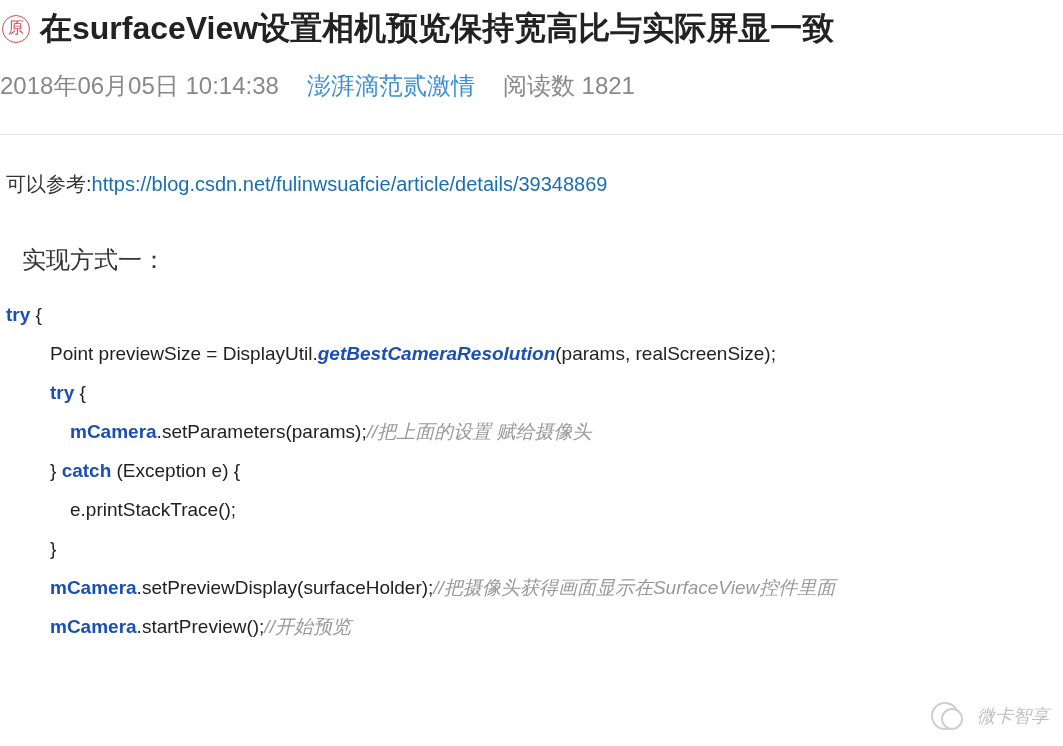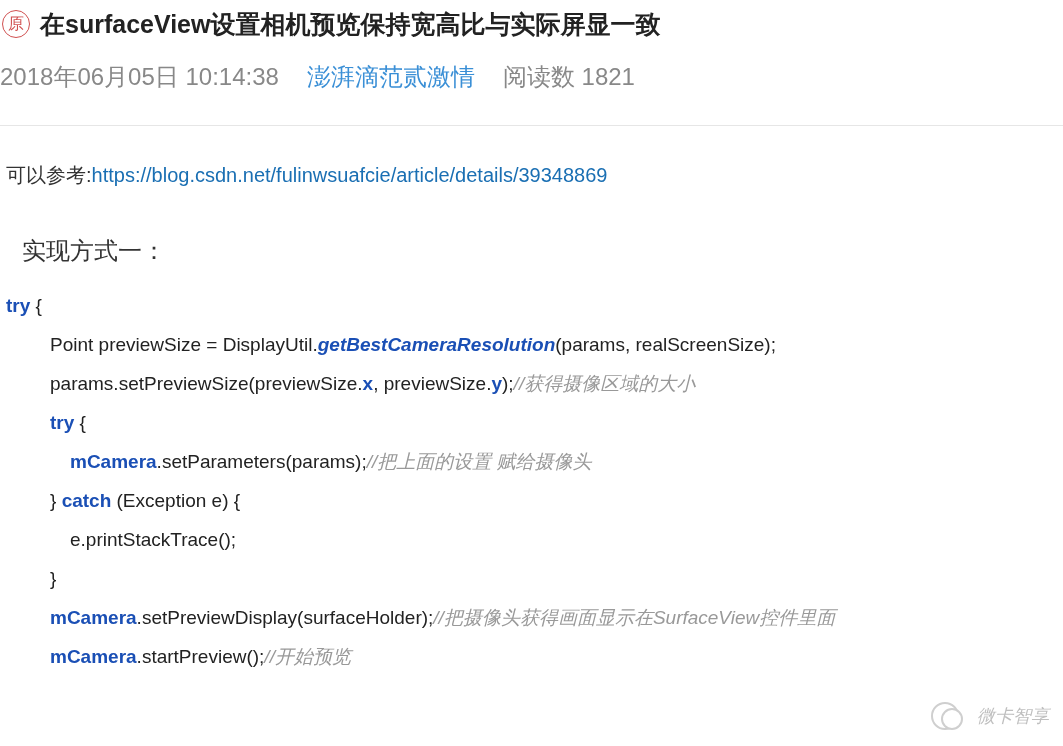--- a/index.html
+++ b/index.html
@@ -27,21 +27,21 @@
     display: flex;
     align-items: center;
     justify-content: center;
     color: #d05050;
     font-size: 16px;
     font-weight: normal;
     flex-shrink: 0;
     margin-left:2px;
   }
   .title {
-    font-size: 25px;
+    font-size: 32px;
     font-weight: 700;
     color: #222;
     line-height: 1.3;
   }
   .meta-row {
     margin-top: 20px;
     font-size: 24px;
     color: #888;
     display: flex;
     align-items: flex-end;
@@ -138,21 +138,20 @@
 
   <div class="section-h">实现方式一：</div>
 
   <div class="code">
     <div><span class="kw">try</span><span> {</span></div>
 
 
 
     <div class="indent1"><span>Point previewSize = DisplayUtil.</span><span class="mth">getBestCameraResolution</span><span>(params, realScreenSize);</span></div>
 
-    <div class="indent1"><span>params.setPreviewSize(previewSize.</span><span class="fld">x</span><span>, previewSize.</span><span class="fld">y</span><span>);</span><span class="cmt">//获得摄像区域的大小</span></div>
 
     <div class="indent1"><span class="kw">try</span><span> {</span></div>
 
     <div class="indent2"><span class="fld">mCamera</span><span>.setParameters(params);</span><span class="cmt">//把上面的设置  赋给摄像头</span></div>
 
     <div class="indent1"><span>} </span><span class="kw">catch</span><span> (Exception e) {</span></div>
 
     <div class="indent2"><span>e.printStackTrace();</span></div>
 
     <div class="indent1"><span>}</span></div>

